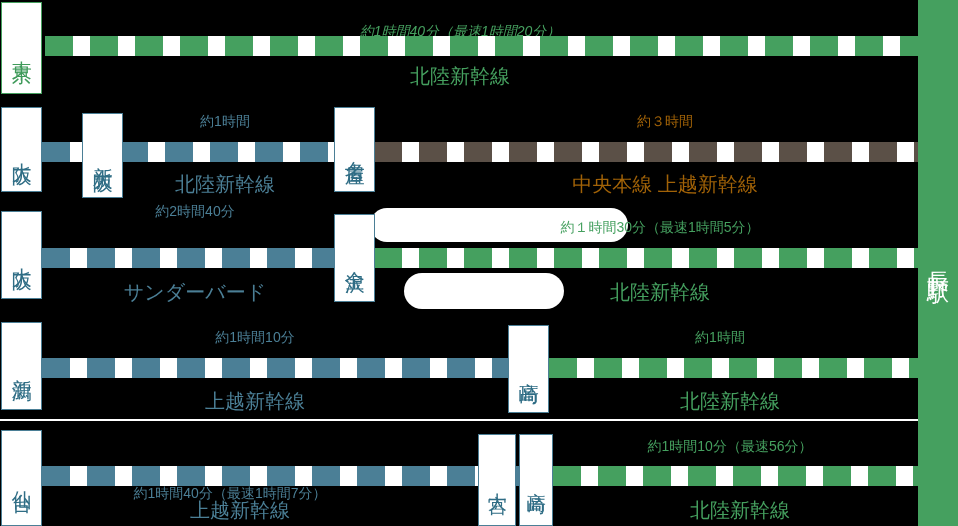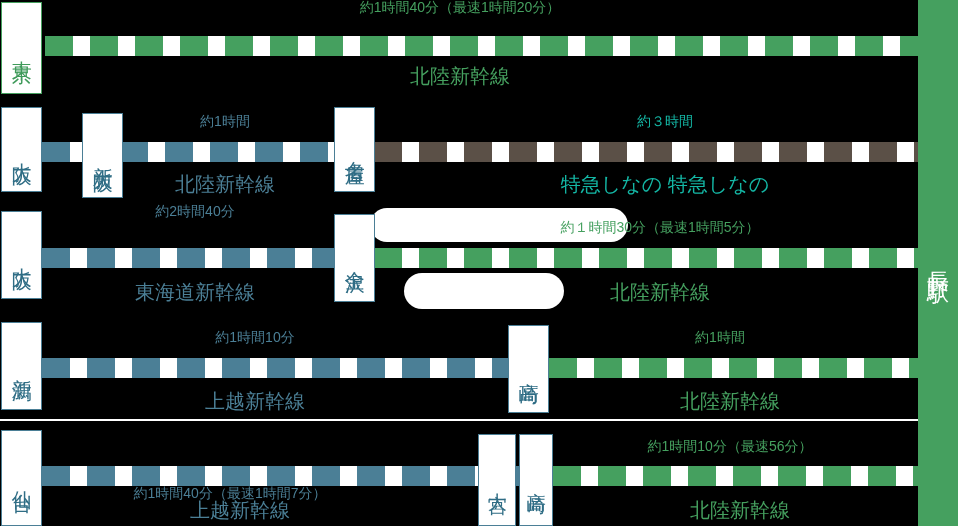--- a/index.html
+++ b/index.html
@@ -81,70 +81,70 @@
   .lbl {
     position: absolute;
     white-space: nowrap;
     text-align: center;
     line-height: 1;
   }
   .lbl.time { font-size: 14px; }
   .lbl.line { font-size: 20px; }
   .c-green { color: #45a05f; }
   .c-blue  { color: #4b7f96; }
-  .c-brown { color: #14b8a6; text-align: center; }
+  .c-brown { color: #a16207; text-align: center; }
 
   
   .mask {
     position: absolute;
     background: #ffffff;
   }
 
   
   .sep { position: absolute; background: #ffffff; height: 2px; left: 0; }
 </style>
 </head>
 <body>
 
 <div id="diagram">
 
   <div class="row">
-    <div class="lbl time c-green" style="left:260px; top:0; width:400px;">約1時間40分（最速1時間20分）</div>
+    <div class="lbl time c-green" style="left:260px; top:24px; width:400px;font-style:italic;">約1時間40分（最速1時間20分）</div>
     <div class="rail green" style="left:45px; top:36px; width:895px;"></div>
     <div class="lbl line c-green" style="left:275px; top:66px; width:370px;">北陸新幹線</div>
     <div class="station green" style="left:1px; top:2px; width:41px; height:92px; font-size:20px;">東京</div>
   </div>
 
   <div class="row">
     <div class="lbl time c-blue" style="left:110px; top:114px; width:230px;">約1時間</div>
     <div class="lbl time c-brown" style="left:520px; top:114px; width:290px;">約３時間</div>
 
     <div class="rail blue" style="left:42px; top:142px; width:50px;"></div>
     <div class="rail blue" style="left:120px; top:142px; width:216px;"></div>
     <div class="rail brown" style="left:374px; top:142px; width:546px;"></div>
 
     <div class="lbl line c-blue" style="left:110px; top:174px; width:230px;">北陸新幹線</div>
-    <div class="lbl line c-brown" style="left:520px; top:174px; width:290px;">特急しなの 特急しなの</div>
+    <div class="lbl line c-brown" style="left:520px; top:174px; width:290px;">中央本線 上越新幹線</div>
 
     <div class="station blue" style="left:1px; top:107px; width:41px; height:85px; font-size:20px;">大阪</div>
     <div class="station blue" style="left:82px; top:113px; width:41px; height:85px; font-size:20px;">新大阪</div>
     <div class="station blue" style="left:334px; top:107px; width:41px; height:85px; font-size:20px;">名古屋</div>
   </div>
 
   <div class="row">
     <div class="lbl time c-blue" style="left:70px; top:204px; width:250px;">約2時間40分</div>
 
     <div class="rail blue" style="left:42px; top:248px; width:292px;"></div>
     <div class="rail green" style="left:374px; top:248px; width:546px;"></div>
 
     <div class="mask" style="left:370px; top:208px; width:258px; height:34px; border-radius:17px;"></div>
     <div class="mask" style="left:404px; top:273px; width:160px; height:36px; border-radius:18px;"></div>
 
     <div class="lbl time c-green" style="left:490px; top:220px; width:340px; z-index:3;">約１時間30分（最速1時間5分）</div>
-    <div class="lbl line c-blue" style="left:70px; top:282px; width:250px;">東海道新幹線</div>
+    <div class="lbl line c-blue" style="left:70px; top:282px; width:250px;">サンダーバード</div>
     <div class="lbl line c-green" style="left:540px; top:282px; width:240px; z-index:3;">北陸新幹線</div>
 
     <div class="station blue" style="left:1px; top:211px; width:41px; height:88px; font-size:20px; z-index:4;">大阪</div>
     <div class="station blue" style="left:334px; top:214px; width:41px; height:88px; font-size:20px; z-index:4;">金沢</div>
   </div>
 
   <div class="row">
     <div class="lbl time c-blue" style="left:130px; top:330px; width:250px;">約1時間10分</div>
     <div class="lbl time c-green" style="left:600px; top:330px; width:240px;">約1時間</div>
 

